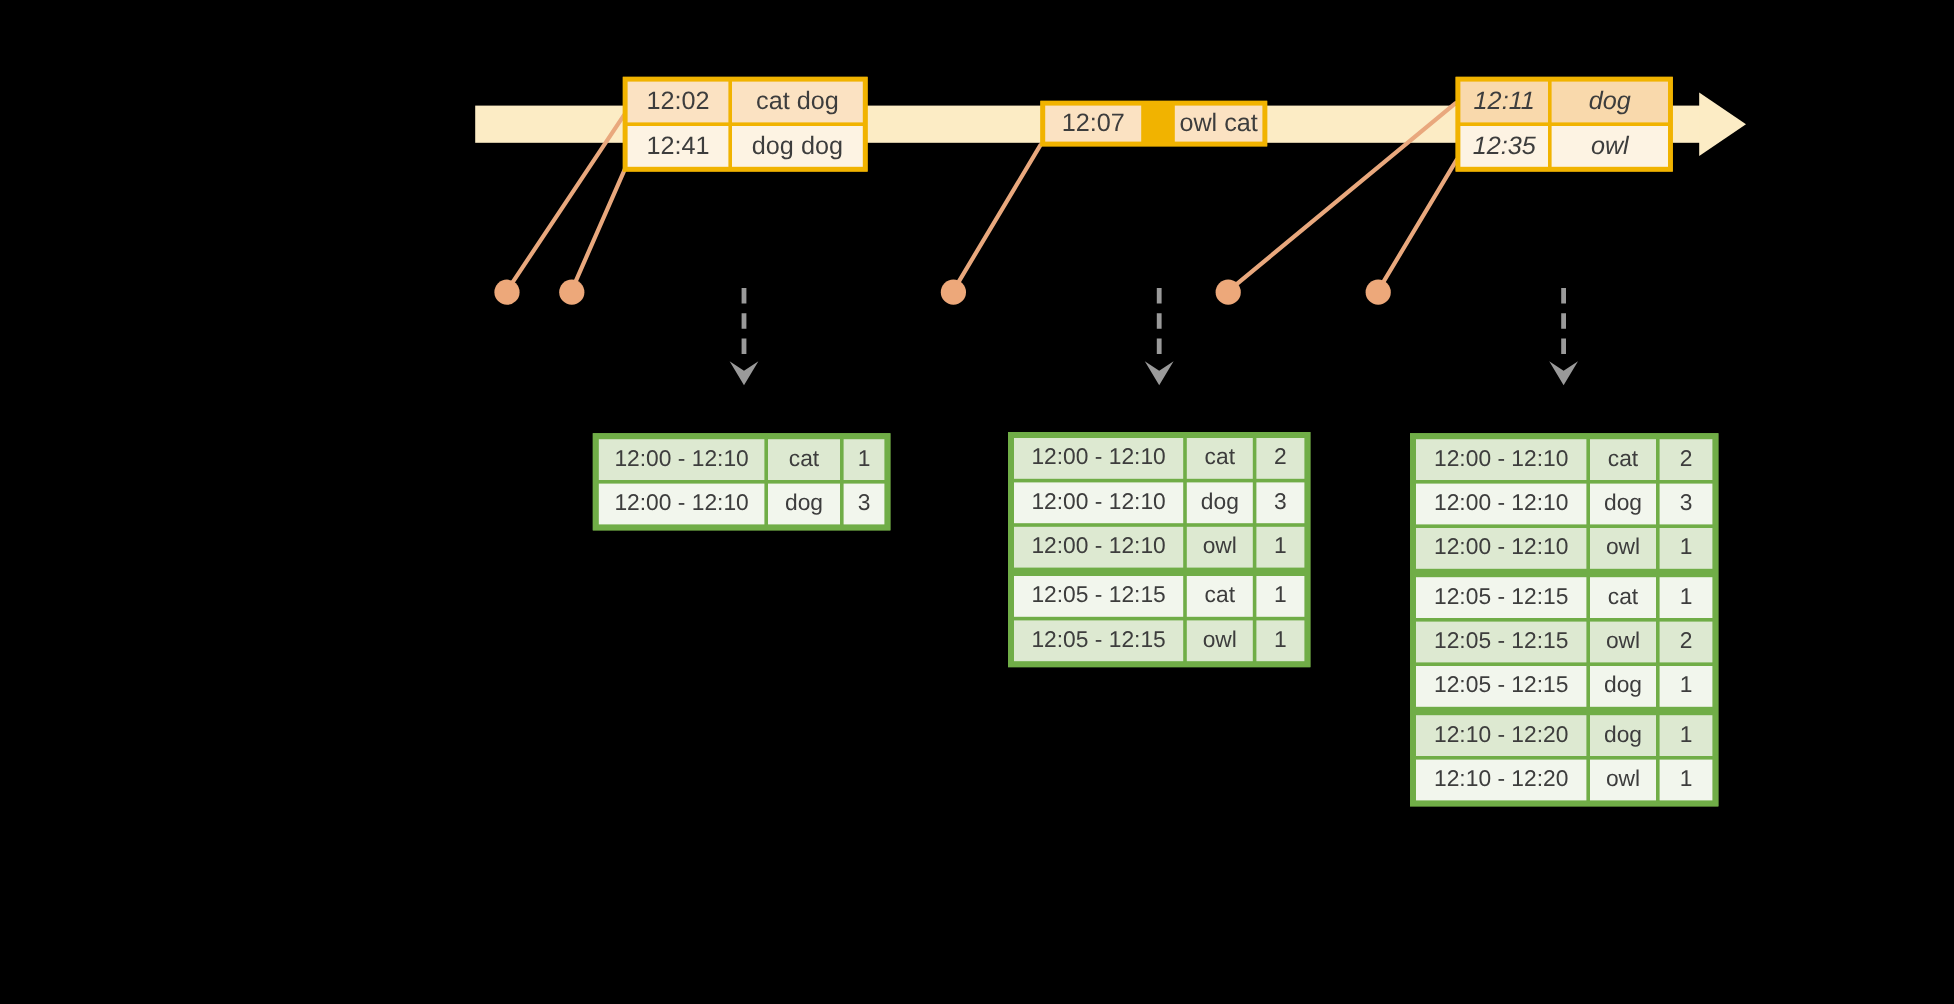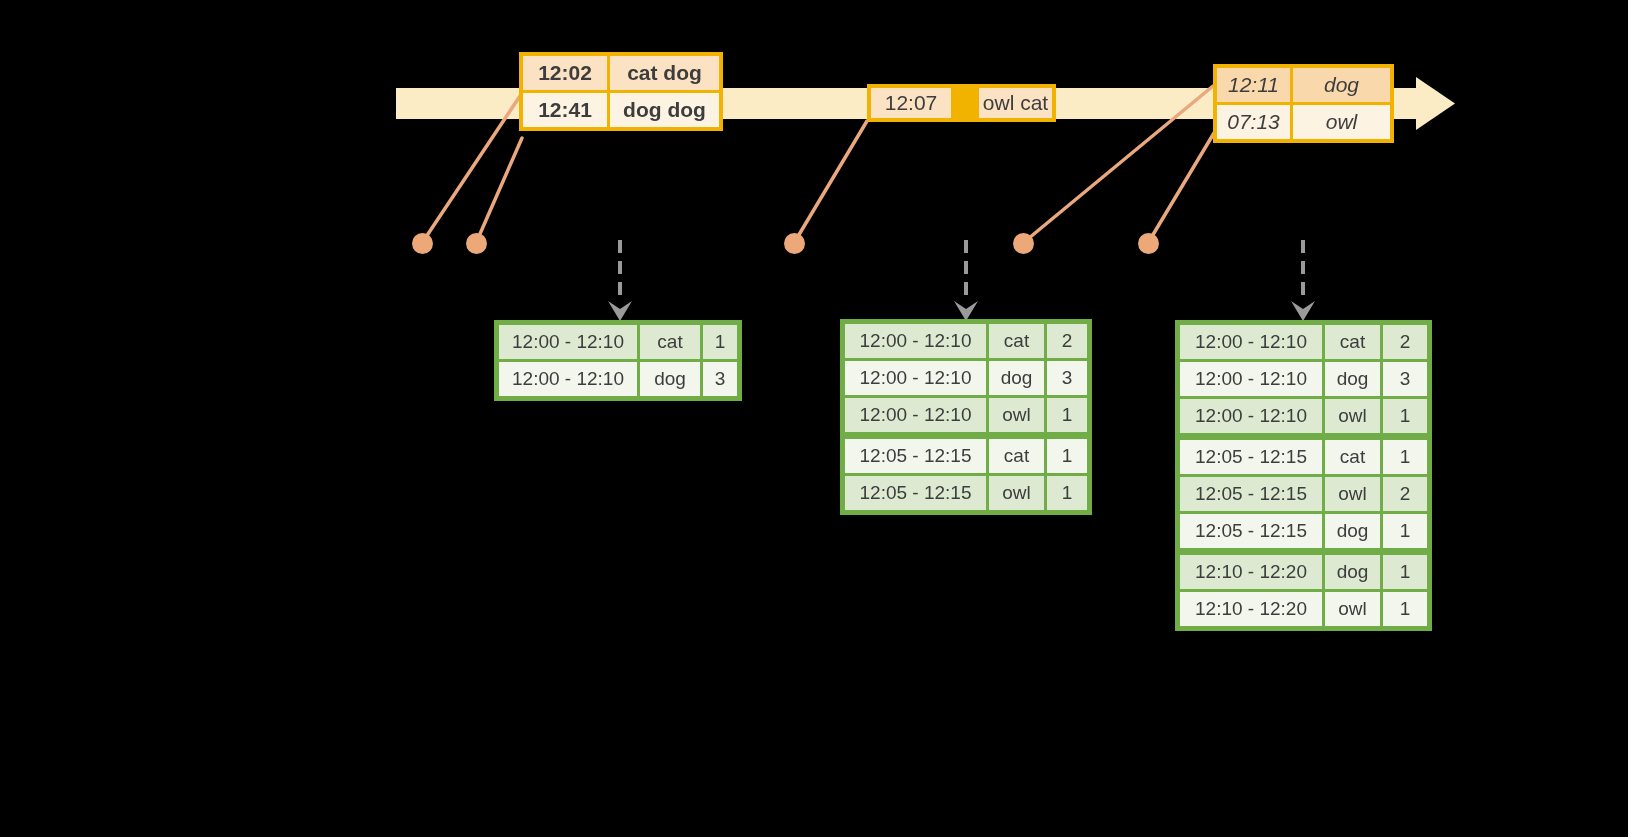--- a/index.html
+++ b/index.html
@@ -23,30 +23,30 @@
     position:relative;width:1628px;height:837px;background:var(--bg);
     overflow:hidden;font-family:"Liberation Sans",sans-serif;color:var(--txt);
   }
   
   .band{position:absolute;left:396px;top:88px;width:1022px;height:31px;background:var(--band);}
   
   svg.overlay{position:absolute;left:0;top:0;pointer-events:none;}
   
   .etable{position:absolute;display:grid;border:4px solid var(--gold);background:var(--gold);gap:3px;}
   .etable .cell{display:flex;align-items:center;justify-content:center;font-size:21px;color:var(--txt);}
-  #etable-0{left:519px;top:52px;grid-template-columns:84px 109px;grid-auto-rows:34px;font-weight:bold;}
+  #etable-0{left:519px;top:64px;grid-template-columns:84px 109px;grid-auto-rows:34px;}
   #etable-1{left:867px;top:84px;grid-template-columns:80px 73px;grid-auto-rows:30px;gap:28px;}
   #etable-2{left:1213px;top:64px;grid-template-columns:73px 97px;grid-auto-rows:34px;font-style:italic;}
   .fill-peach{background:var(--peach);}
   .fill-cream{background:var(--cream);}
   .fill-dkpeach{background:var(--dkpeach);}
   
   .dot{position:absolute;width:21px;height:21px;border-radius:50%;background:var(--salmon);}
   
-  .gtable{position:absolute;background:var(--green);border:5px solid var(--green);}
+  .gtable{position:absolute;background:var(--green);border:5px solid var(--green);margin-top:41px;}
   .grow{display:flex;height:34px;margin-bottom:3px;}
   .grow:last-child{margin-bottom:0;}
   .grow.gend{margin-bottom:7px;}
   .gcell{display:flex;align-items:center;justify-content:center;font-size:19px;color:var(--txt);}
   .gcell.word,.gcell.count{margin-left:3px;}
   .row-a .gcell{background:var(--rowgreen);}
   .row-b .gcell{background:var(--rowwhite);}
   #gtable-0{left:494px;top:320px;}
   #gtable-0 .win{width:138px;} #gtable-0 .word{width:60px;} #gtable-0 .count{width:34px;}
   #gtable-1{left:840px;top:319px;}
@@ -87,21 +87,21 @@
   </div>
 
   <div class="etable" id="etable-1">
     <div class="cell fill-peach">12:07</div>
     <div class="cell fill-peach">owl cat</div>
   </div>
 
   <div class="etable" id="etable-2">
     <div class="cell fill-dkpeach">12:11</div>
     <div class="cell fill-dkpeach">dog</div>
-    <div class="cell fill-cream">07:13</div>
+    <div class="cell fill-cream">12:35</div>
     <div class="cell fill-cream">owl</div>
   </div>
 
   <div class="dot" style="left:412px;top:233px;"></div>
   <div class="dot" style="left:466px;top:233px;"></div>
   <div class="dot" style="left:784px;top:233px;"></div>
   <div class="dot" style="left:1013px;top:233px;"></div>
   <div class="dot" style="left:1138px;top:233px;"></div>
 
   <div class="gtable" id="gtable-0">

